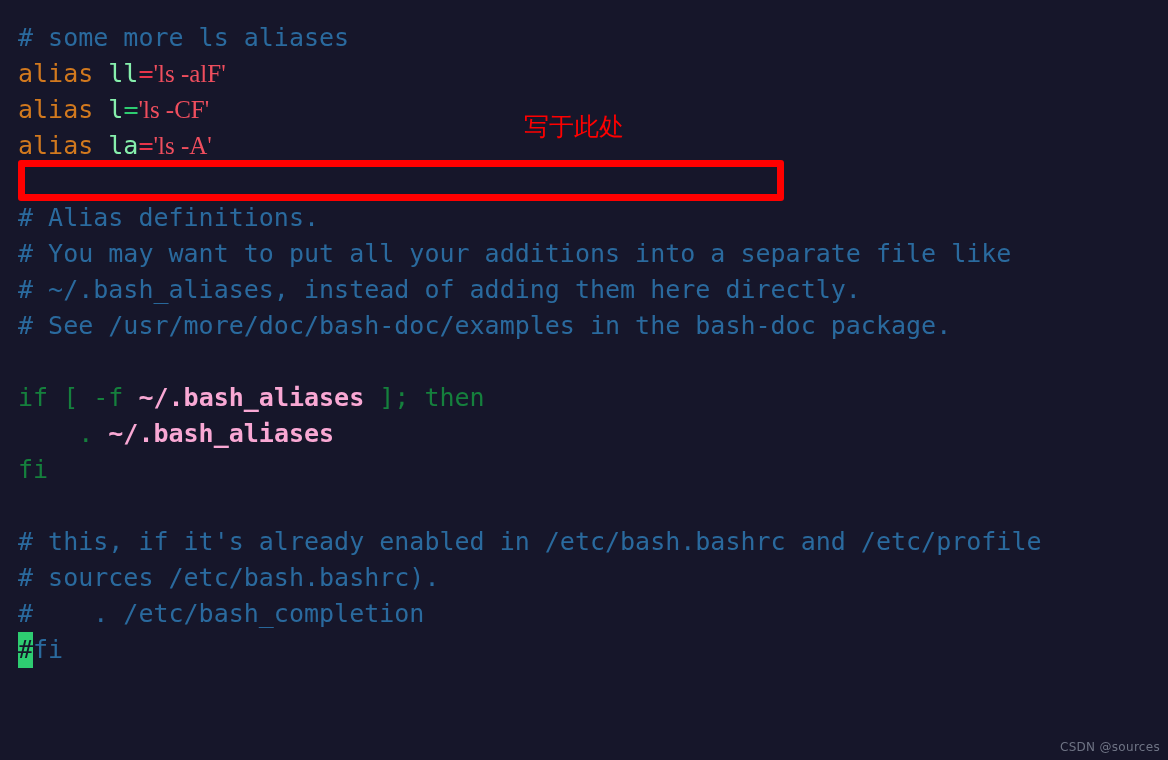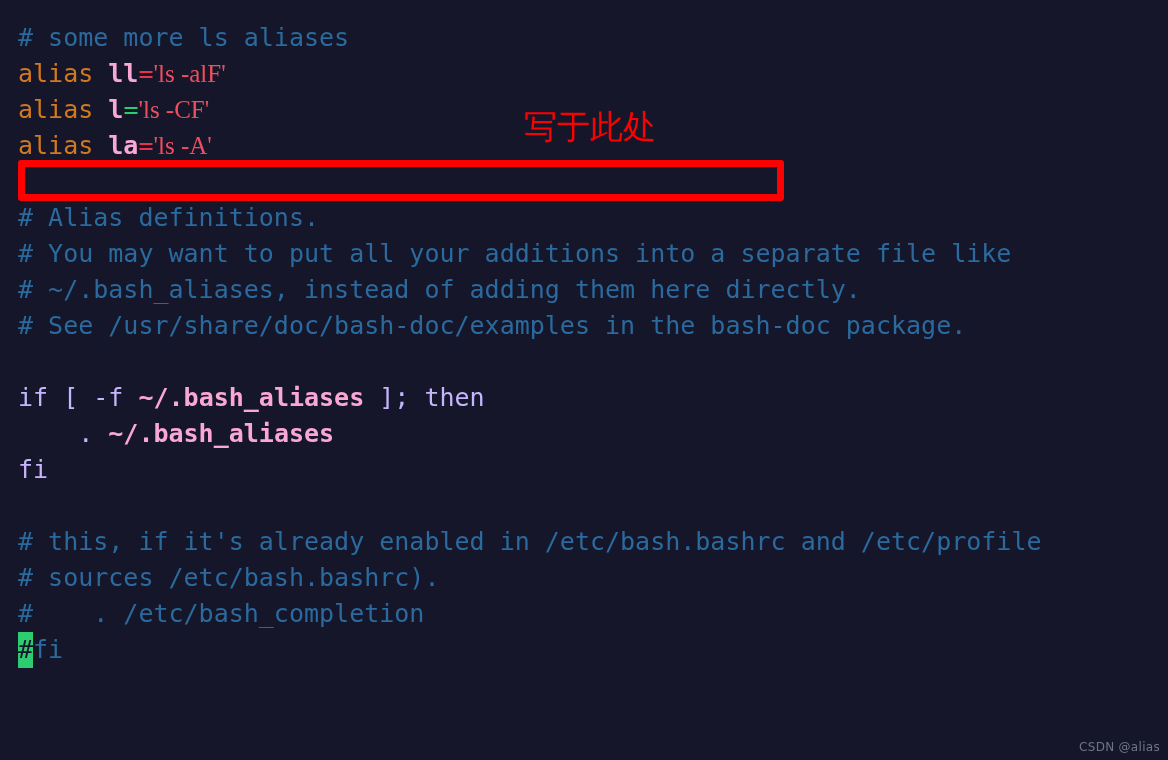--- a/index.html
+++ b/index.html
@@ -36,26 +36,26 @@
     line-height: 36px;
     font-size: 25px;
     letter-spacing: 0px;
     white-space: pre;
     color: #2a6a9e;
   }
 
   
   .c-comment  { color: #2a6a9e; }
   .c-keyword  { color: #d2791e; }
-  .c-var      { color: #f9a8d4; font-weight: bold; }
+  .c-var      { color: #86efac; }
   .c-op-red   { color: #e8344a; }
   .c-op-green { color: #2ecc71; }
   .c-string   { color: #ef4e5e; font-family: Liberation Serif, serif; }
   .c-green    { color: #f9a8d4; font-weight: bold; }
-  .c-orange   { color: #c4b5fd; }
+  .c-orange   { color: #15803d; }
 
   
   .cursor-block {
     display: inline-block;
     background: #2ecc71;
     color: #16162a;
     padding: 0;
     margin: 0;
   }
 
@@ -72,21 +72,21 @@
     background: transparent;
     pointer-events: none;
   }
 
   
   #annotation-label {
     position: absolute;
     left: 524px;
     top: 112px;
     font-family: "DejaVu Sans", "Liberation Sans", sans-serif;
-    font-size: 33px;
+    font-size: 25px;
     line-height: 30px;
     color: #ff0000;
     white-space: pre;
   }
 
   
   #watermark {
     position: absolute;
     right: 8px;
     bottom: 6px;
@@ -104,30 +104,30 @@
 
   <div class="code-area">
       <div class="line"><span class="c-comment"># some more ls aliases</span></div>
       <div class="line"><span class="c-keyword">alias </span><span class="c-var">ll</span><span class="c-op-red">=</span><span class="c-string">'ls -alF'</span></div>
       <div class="line"><span class="c-keyword">alias </span><span class="c-var">l</span><span class="c-op-green">=</span><span class="c-string">'ls -CF'</span></div>
       <div class="line"><span class="c-keyword">alias </span><span class="c-var">la</span><span class="c-op-red">=</span><span class="c-string">'ls -A'</span></div>
       <div class="line">&nbsp;</div>
       <div class="line"><span class="c-comment"># Alias definitions.</span></div>
       <div class="line"><span class="c-comment"># You may want to put all your additions into a separate file like</span></div>
       <div class="line"><span class="c-comment"># ~/.bash_aliases, instead of adding them here directly.</span></div>
-      <div class="line"><span class="c-comment"># See /usr/share/doc/bash-doc/examples in the bash-doc package.</span></div>
+      <div class="line"><span class="c-comment"># See /usr/more/doc/bash-doc/examples in the bash-doc package.</span></div>
       <div class="line">&nbsp;</div>
       <div class="line"><span class="c-orange">if [ -f </span><span class="c-green">~/.bash_aliases</span><span class="c-orange"> ]; then</span></div>
       <div class="line"><span class="c-orange">    . </span><span class="c-green">~/.bash_aliases</span></div>
       <div class="line"><span class="c-orange">fi</span></div>
       <div class="line">&nbsp;</div>
       <div class="line"><span class="c-comment"># this, if it's already enabled in /etc/bash.bashrc and /etc/profile</span></div>
       <div class="line"><span class="c-comment"># sources /etc/bash.bashrc).</span></div>
       <div class="line"><span class="c-comment">#    . /etc/bash_completion</span></div>
       <div class="line"><span class="cursor-block">#</span><span class="c-comment">fi</span></div>
     </div>
 
   <div id="red-box" style="left: 18px; top: 160px; width: 752px; height: 27px; border-width: 7px; border-color: rgb(255, 0, 0);"></div>
 
   <div id="annotation-label">写于此处</div>
 
-  <div id="watermark">CSDN @alias</div>
+  <div id="watermark">CSDN @sources</div>
 </div>
 
 </body></html>

